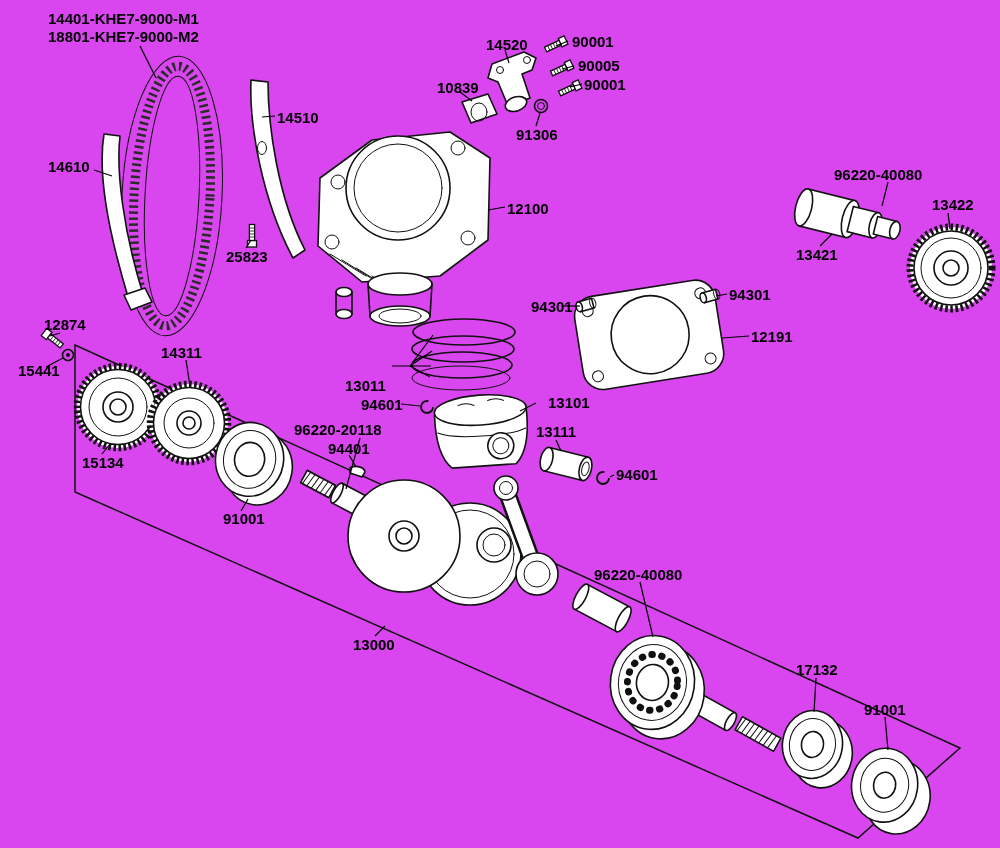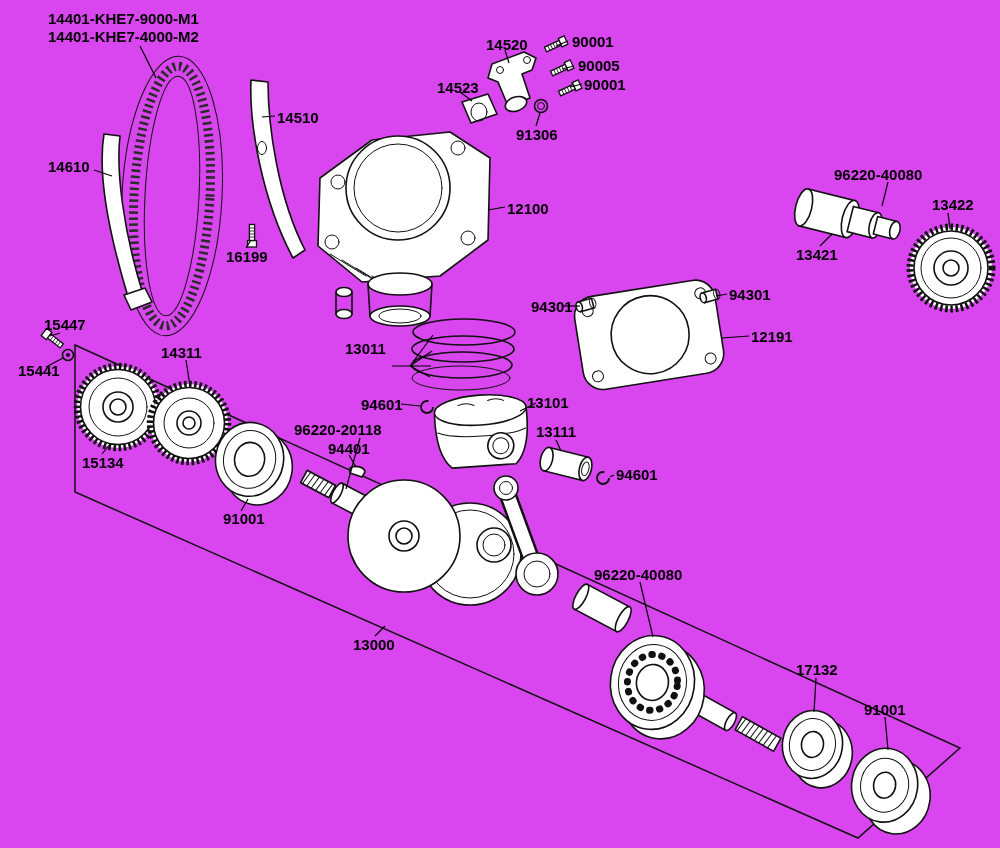--- a/index.html
+++ b/index.html
@@ -262,43 +262,43 @@
     <path d="M614,475 L610,477"></path>
     <path d="M241,511 L248,499"></path>
     <path d="M640,582 L653,637"></path>
     <path d="M375,636 L385,626"></path>
     <path d="M816,678 L814,712"></path>
     <path d="M885,717 L888,750"></path>
   </g>
 </svg>
 
 <div class="lbl" style="left:48px;top:10px">14401-KHE7-9000-M1</div>
-<div class="lbl" style="left:48px;top:28px">14401-KHE7-4000-M2</div>
+<div class="lbl" style="left:48px;top:28px">18801-KHE7-9000-M2</div>
 <div class="lbl" style="left:486px;top:36px">14520</div>
 <div class="lbl" style="left:572px;top:33px">90001</div>
 <div class="lbl" style="left:578px;top:57px">90005</div>
 <div class="lbl" style="left:584px;top:76px">90001</div>
-<div class="lbl" style="left:437px;top:79px">14523</div>
+<div class="lbl" style="left:437px;top:79px">10839</div>
 <div class="lbl" style="left:516px;top:126px">91306</div>
 <div class="lbl" style="left:277px;top:109px">14510</div>
 <div class="lbl" style="left:48px;top:158px">14610</div>
 <div class="lbl" style="left:507px;top:200px">12100</div>
 <div class="lbl" style="left:834px;top:166px">96220-40080</div>
 <div class="lbl" style="left:932px;top:196px">13422</div>
 <div class="lbl" style="left:796px;top:246px">13421</div>
-<div class="lbl" style="left:226px;top:248px">16199</div>
+<div class="lbl" style="left:226px;top:248px">25823</div>
 <div class="lbl" style="left:531px;top:298px">94301</div>
 <div class="lbl" style="left:729px;top:286px">94301</div>
 <div class="lbl" style="left:751px;top:328px">12191</div>
-<div class="lbl" style="left:44px;top:316px">15447</div>
+<div class="lbl" style="left:44px;top:316px">12874</div>
 <div class="lbl" style="left:18px;top:362px">15441</div>
 <div class="lbl" style="left:161px;top:344px">14311</div>
-<div class="lbl" style="left:345px;top:340px">13011</div>
+<div class="lbl" style="left:345px;top:377px">13011</div>
 <div class="lbl" style="left:361px;top:396px">94601</div>
-<div class="lbl" style="left:527px;top:394px">13101</div>
+<div class="lbl" style="left:548px;top:394px">13101</div>
 <div class="lbl" style="left:294px;top:421px">96220-20118</div>
 <div class="lbl" style="left:328px;top:440px">94401</div>
 <div class="lbl" style="left:536px;top:423px">13111</div>
 <div class="lbl" style="left:82px;top:454px">15134</div>
 <div class="lbl" style="left:616px;top:466px">94601</div>
 <div class="lbl" style="left:223px;top:510px">91001</div>
 <div class="lbl" style="left:594px;top:566px">96220-40080</div>
 <div class="lbl" style="left:353px;top:636px">13000</div>
 <div class="lbl" style="left:796px;top:661px">17132</div>
 <div class="lbl" style="left:864px;top:701px">91001</div>

